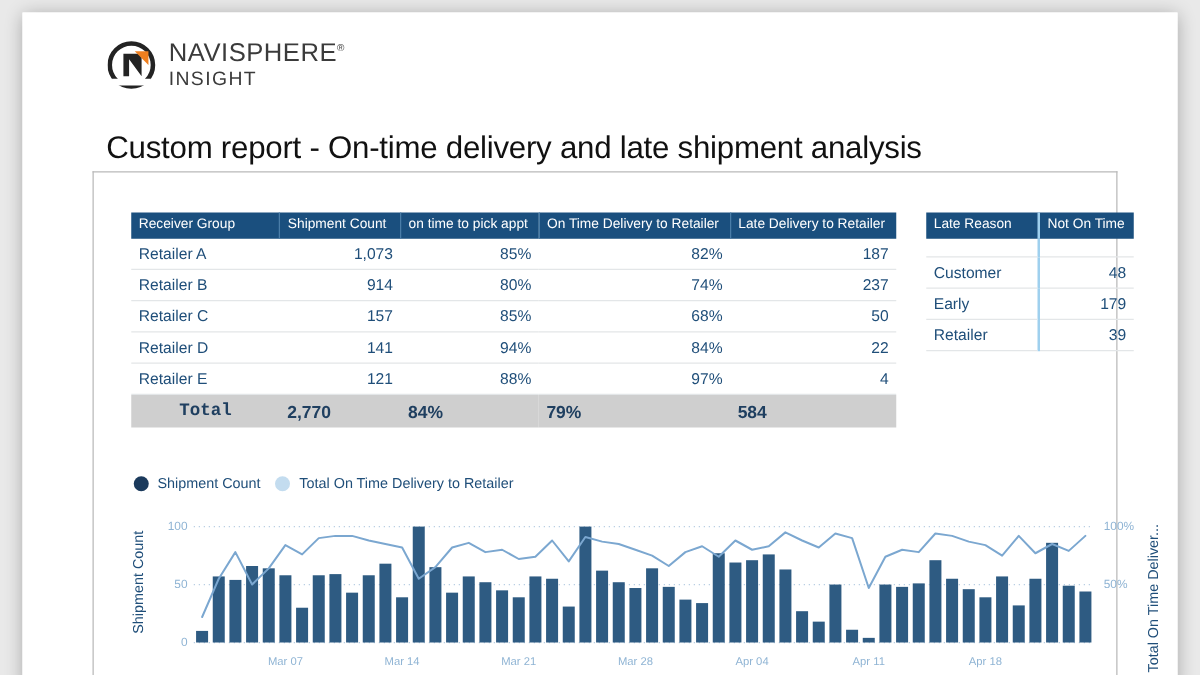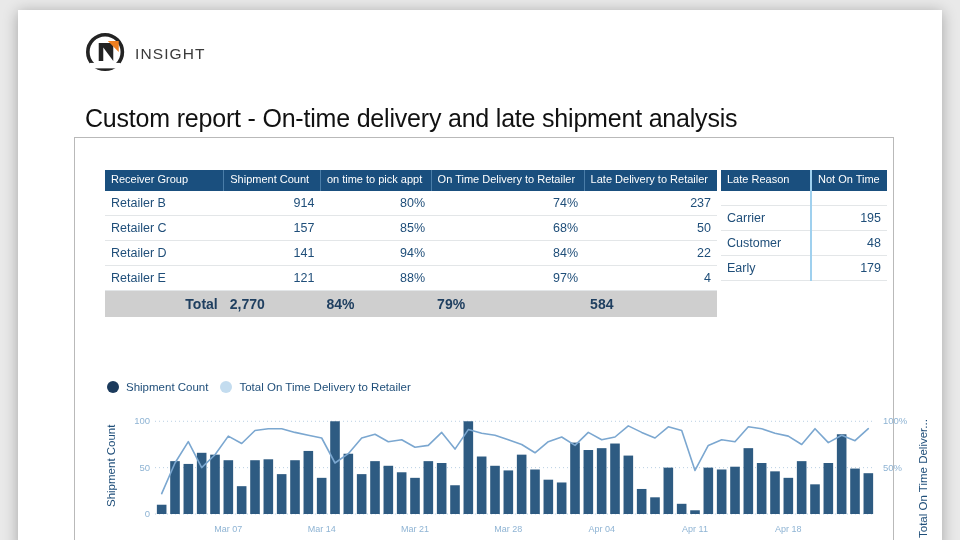--- a/index.html
+++ b/index.html
@@ -85,21 +85,21 @@
     left: 30px; top: 32px;
     display: flex;
     align-items: flex-start;
   }
   table {
     border-collapse: collapse;
     font-size: 11.5px;
     color: #1f4e79;
   }
   table.main-tbl { width: 612px; }
-  table.side-tbl { width: 166px; margin-left: 4px; }
+  table.side-tbl { width: 166px; margin-left: 24px; }
 
   thead th {
     background: #1a4f7e;
     color: #ffffff;
     font-weight: 400;
     font-size: 11px;
     text-align: left;
     padding: 3px 6px 6px 6px;
     height: 19px;
     vertical-align: middle;
@@ -126,21 +126,21 @@
   .side-tbl tbody tr.empty td { height: 14px; }
 
   tr.total-row td {
     background: #cfcfcf;
     font-weight: 700;
     font-size: 14px;
     color: #1f3f60;
     border-bottom: none;
     height: 20px;
   }
-  tr.total-row td.first { text-align: right; }
+  tr.total-row td.first { text-align: center; font-family: Liberation Mono, monospace; }
 
   
   .c0 { width: 118px; }
   .c1 { width: 96px; }
   .c2 { width: 110px; }
   .c3 { width: 152px; margin-left: 33px; }
   .c4 { width: 132px; }
   
   .s0 { width: 90px; }
   .s1 { width: 76px; }
@@ -216,20 +216,21 @@
 
   <div class="brand">
     <svg class="brand-mark" viewBox="0 0 44 44">
       <circle cx="21" cy="22" r="19" fill="none" stroke="#232323" stroke-width="4"></circle>
       <path d="M14 10 L14 33 L20 33 L20 19 L30 33 L30 10 Z" fill="#ffffff"></path>
       <path d="M14 12 L14 32 L19 32 L19 17 L30 32 L30 12 Z" fill="#232323"></path>
       <path d="M24 10 L36 10 L36 22 Z" fill="#ef7f1f"></path>
       <path d="M4 34 L38 34 L38 40 L4 40 Z" fill="#ffffff"></path>
     </svg>
     <div class="brand-words">
+      <div class="brand-line1"><span>NAVISPHERE</span><span class="brand-reg">®</span></div>
       <div class="brand-line2">INSIGHT</div>
     </div>
   </div>
 
   <div class="report-title">Custom report - On-time delivery and late shipment analysis</div>
 
   <div class="panel">
 
     <div class="tables-wrap">
 
@@ -237,20 +238,27 @@
         <thead>
           <tr>
             <th class="c0">Receiver Group</th>
             <th class="c1">Shipment Count</th>
             <th class="c2">on time to pick appt</th>
             <th class="c3">On Time Delivery to Retailer</th>
             <th class="c4">Late Delivery to Retailer</th>
           </tr>
         </thead>
         <tbody>
+          <tr>
+            <td class="lbl">Retailer A</td>
+            <td class="num">1,073</td>
+            <td class="num">85%</td>
+            <td class="num">82%</td>
+            <td class="num">187</td>
+          </tr>
           <tr>
             <td class="lbl">Retailer B</td>
             <td class="num">914</td>
             <td class="num">80%</td>
             <td class="num">74%</td>
             <td class="num">237</td>
           </tr>
           <tr>
             <td class="lbl">Retailer C</td>
             <td class="num">157</td>
@@ -288,30 +296,30 @@
             <th class="s0">Late Reason</th>
             <th class="s1">Not On Time</th>
           </tr>
         </thead>
         <tbody>
           <tr class="empty">
             <td class="lbl"></td>
             <td class="num"></td>
           </tr>
           <tr>
-            <td class="lbl">Carrier</td>
-            <td class="num">195</td>
-          </tr>
-          <tr>
             <td class="lbl">Customer</td>
             <td class="num">48</td>
           </tr>
           <tr>
             <td class="lbl">Early</td>
             <td class="num">179</td>
+          </tr>
+          <tr>
+            <td class="lbl">Retailer</td>
+            <td class="num">39</td>
           </tr>
         </tbody>
       </table>
 
     </div>
 
     <div class="legend">
       <div class="legend-item">
         <span class="dot dark"></span>
         <span>Shipment Count</span>

